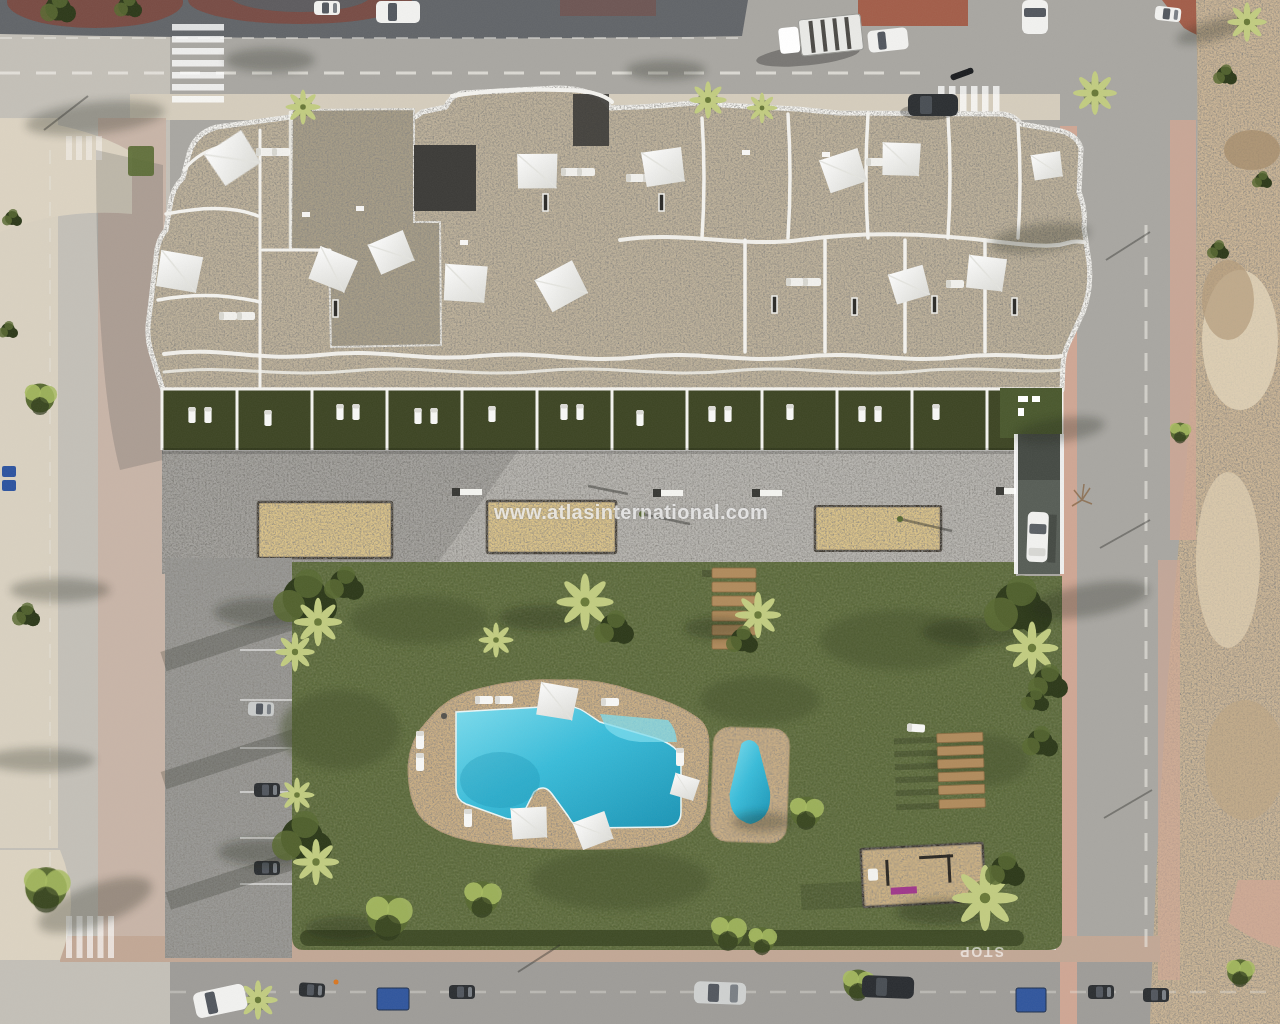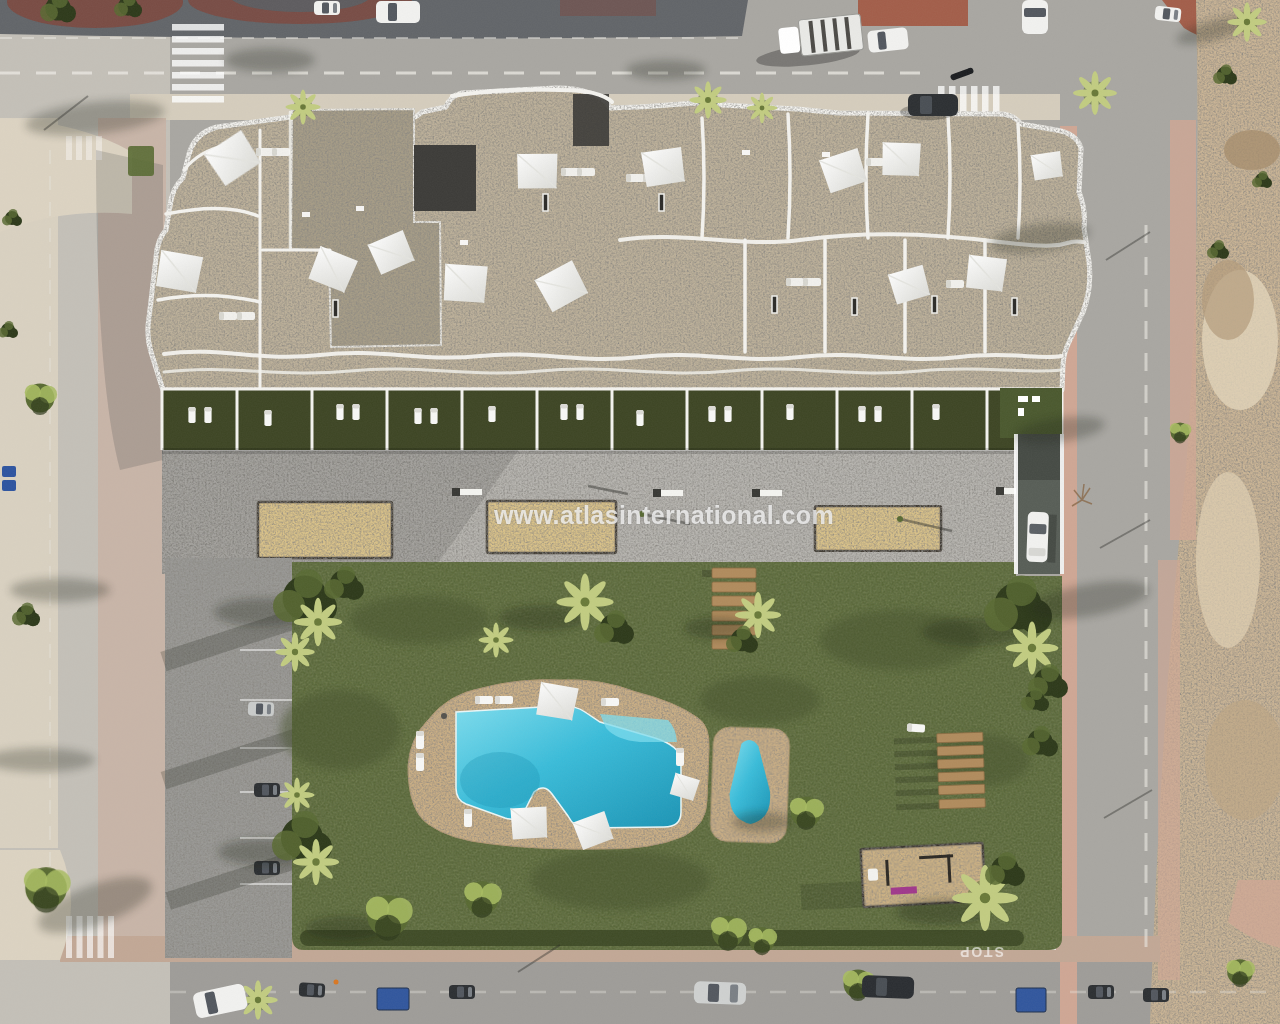--- a/index.html
+++ b/index.html
@@ -1,20 +1,20 @@
 <!DOCTYPE html>
 <html style="--road: #a9a7a2; --road-light: #c4c0b8; --road-dark: #63666a; --sidewalk-pink: #cfa795; --sidewalk-pale: #d5cdbd; --brick-red: #a35f4b; --dirt: #c9b495; --sand-pale: #dcd3c2; --roof: #bcb09a; --roof-dark: #a69c87; --shaft: #3e3d3a; --wall-white: #f3f2ee; --terrace-lawn: #47502c; --plaza: #b6b4af; --sandpit: #d8c189; --grass: #5a673b; --grass-dark: #46522d; --deck: #c9ae85; --pool-light: #7edced; --pool: #3bbcd9; --pool-deep: #1e95b5; --wood: #b18c5e; --tree-dark: #2f3b1c; --tree-mid: #5a6b34; --tree-light: #a8bc63; --palm-leaf: #c2cc82; --vehicle-white: #f1f1ef; --vehicle-dark: #2e3134; --vehicle-silver: #c9cbca; --dumpster-blue: #33589e; --ramp: #595f58;"><head>
 <meta charset="utf-8">
 <style>
   html,body{margin:0;padding:0;background:#888;}
   .scene{position:relative;width:1280px;height:1024px;overflow:hidden;
          font-family:"Liberation Sans",sans-serif;background:var(--road,#a9a7a2);}
   .scene svg{position:absolute;left:0;top:0;}
   .watermark{position:absolute;left:494px;top:501px;width:300px;
-    font-size:25px;font-weight:bold;letter-spacing:.4px;
+    font-size:20px;font-weight:bold;letter-spacing:.4px;
     color:rgba(255,255,255,.74);text-shadow:0 0 2px rgba(90,90,90,.45);
     white-space:nowrap;}
   .stop-marking{position:absolute;left:958px;top:944px;width:46px;text-align:center;
     font-size:14px;font-weight:bold;letter-spacing:2px;color:rgba(255,255,255,.6);
     transform:rotate(180deg);}
   
   .f-road{fill:var(--road,#a9a7a2)} .f-roadlight{fill:var(--road-light,#c3bfb7)}
   .f-roaddark{fill:var(--road-dark,#63666a)} .f-swpink{fill:var(--sidewalk-pink,#cfa795)}
   .f-swpale{fill:var(--sidewalk-pale,#d5cdbd)} .f-brick{fill:var(--brick-red,#a35f4b)}
   .f-dirt{fill:var(--dirt,#c9b495)} .f-sand{fill:var(--sand-pale,#dcd3c2)}

